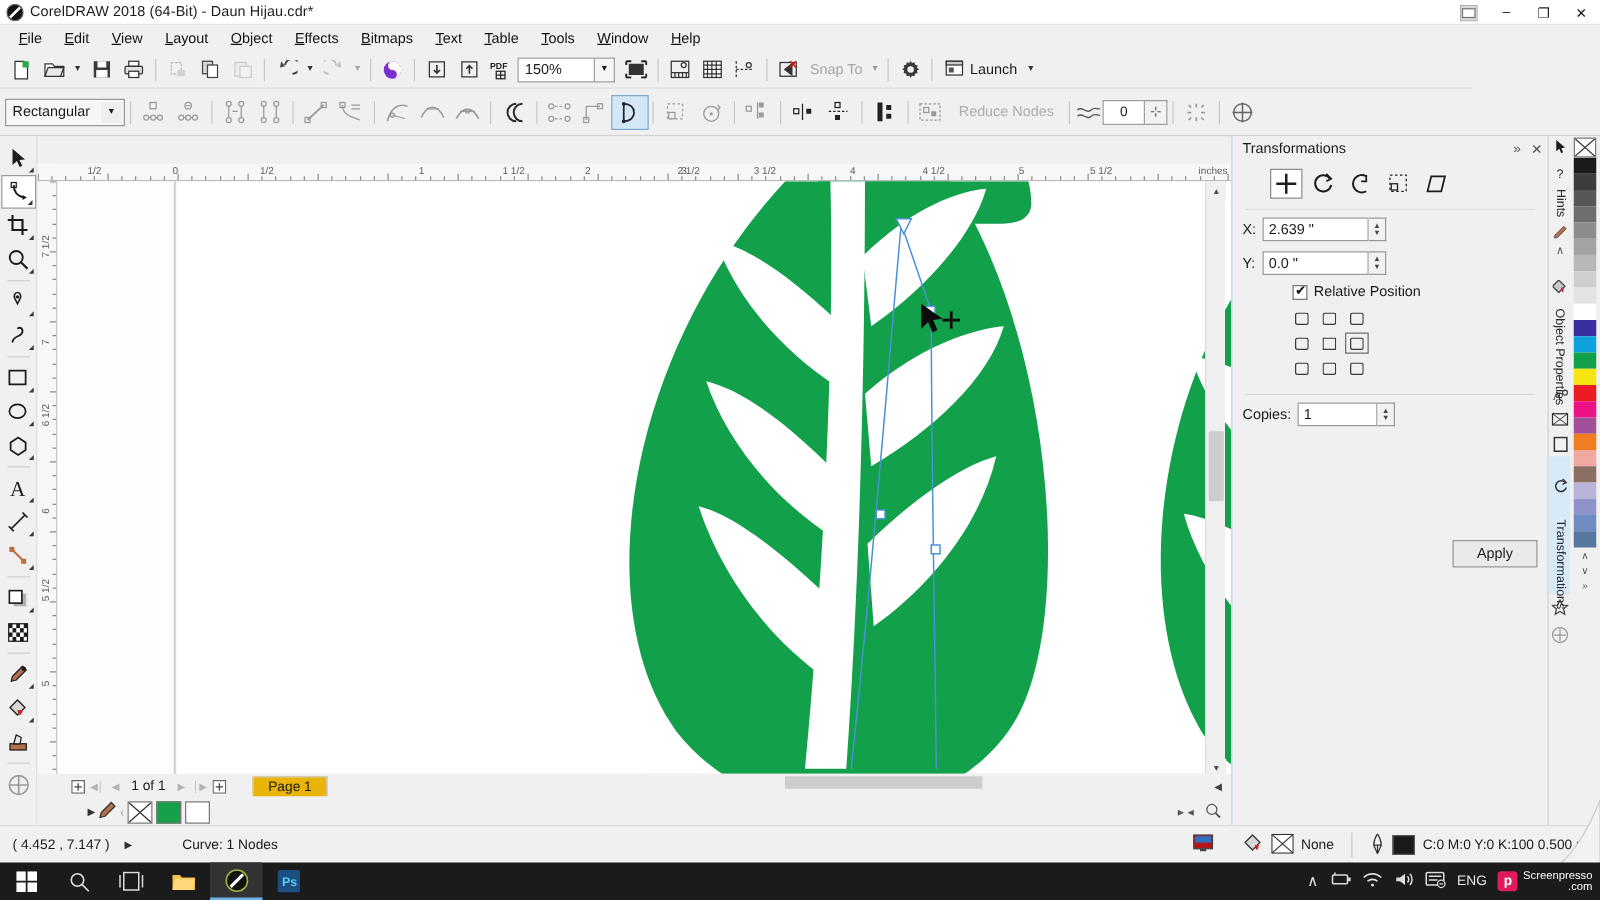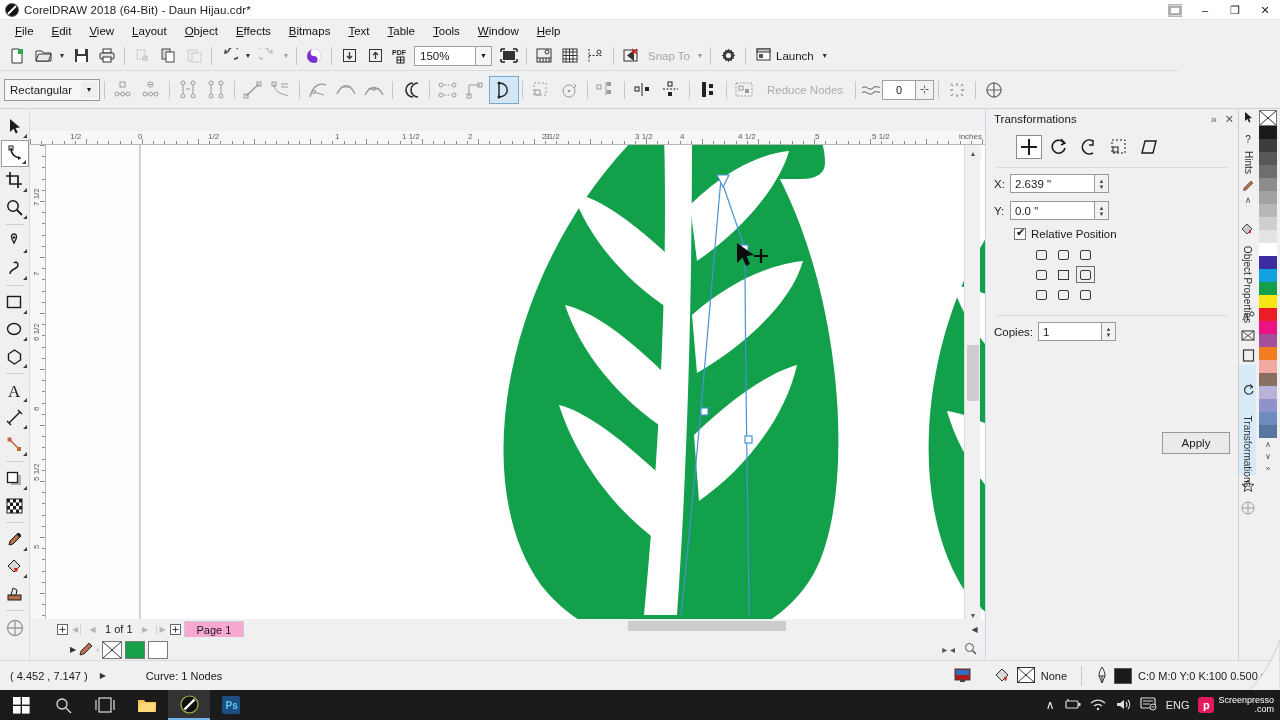--- a/index.html
+++ b/index.html
@@ -137,21 +137,21 @@
   
   .pagenav{
     position:absolute; left:30px; top:619px; width:955px; height:20px;
     background:#f0f0f0; display:flex; align-items:center; gap:2px; padding-left:26px;
     font-size:11px;
   }
   .pn-btn{ width:13px;height:16px;display:flex;align-items:center;justify-content:center;
      font-size:8px;color:#444;}
   .pn-btn.dis{color:#b5b5b5;}
   .pagetab{ height:16px;padding:0 12px;display:flex;align-items:center;font-size:11px;
-     background:#f9a8d4;border:1px solid #cdcdcd;border-bottom:none;margin-left:0;}
+     background:#eab308;border:1px solid #cdcdcd;border-bottom:none;margin-left:18px;}
   .colorstrip{
     position:absolute; left:30px; top:639px; width:955px; height:21px;
     background:#f0f0f0; display:flex; align-items:center; gap:3px; padding-left:40px;
   }
   .sw{ width:20px;height:18px;border:1px solid #7a7a7a;}
 
   
   .statusbar{
     position:absolute; left:0; top:660px; width:1280px; height:30px;
     background:#f0f0f0; display:flex; align-items:center; border-top:1px solid #dcdcdc;
@@ -173,21 +173,21 @@
   .tf-modes{ display:flex;align-items:center;gap:4px;padding:6px 0 6px 30px;}
   .tfm{ width:26px;height:24px;display:flex;align-items:center;justify-content:center;color:#2b2b2b;}
   .tfm.sel{ border:1px solid #8c8c8c; background:#fff;}
   .docker-div{ height:1px;background:#dadada;margin:2px 10px;}
   .fldrow{ display:flex;align-items:center;padding:4px 0 4px 8px;}
   .fldlab{ width:16px;font-size:11.5px;}
   .fldinput{ width:85px;height:19px;border:1px solid #9a9a9a;background:#fff;display:flex;align-items:center;
      padding-left:4px;font-size:11.5px;}
   .fldspin{ width:14px;height:19px;border:1px solid #9a9a9a;border-left:none;background:#f2f2f2;
      display:flex;flex-direction:column;align-items:center;justify-content:center;line-height:6px;font-size:6px;color:#444;}
-  .chkrow{ display:flex;align-items:center;gap:5px;padding:4px 0 2px 28px;font-size:11.5px;}
+  .chkrow{ display:flex;align-items:center;gap:5px;padding:4px 0 2px 48px;font-size:11.5px;}
   .chk{ width:12px;height:12px;border:1px solid #777;background:#fff;position:relative;}
   .chk.on:after{ content:"✔"; position:absolute;left:1px;top:-3px;font-size:11px;color:#111;}
   .anchorgrid{ display:grid;grid-template-columns:repeat(3,19px);gap:3px;padding:4px 0 4px 46px;}
   .anch{ width:19px;height:17px;display:flex;align-items:center;justify-content:center;}
   .anch.sel{ border:1px solid #6f6f6f;}
   .applybtn{ position:absolute; right:8px; bottom:206px; width:68px;height:22px;background:#eaeaea;
      border:1px solid #9a9a9a; display:flex;align-items:center;justify-content:center;font-size:11.5px;}
 
   
   .rail{
@@ -754,21 +754,21 @@
   </div>
   <div class="hruler" id="hruler">
       <div class="rlab" style="left: 40px; top: 1px;">1/2</div>
       <div class="rlab" style="left: 108px; top: 1px;">0</div>
       <div class="rlab" style="left: 178px; top: 1px;">1/2</div>
       <div class="rlab" style="left: 305px; top: 1px;">1</div>
       <div class="rlab" style="left: 372px; top: 1px;">1 1/2</div>
       <div class="rlab" style="left: 438px; top: 1px;">2</div>
       <div class="rlab" style="left: 512px; top: 1px;">2 1/2</div>
       <div class="rlab" style="left: 515px; top: 1px;">3</div>
-      <div class="rlab" style="left: 573px; top: 1px; margin-left: 32px;">3 1/2</div>
+      <div class="rlab" style="left: 573px; top: 1px;">3 1/2</div>
       <div class="rlab" style="left: 650px; top: 1px;">4</div>
       <div class="rlab" style="left: 708px; top: 1px;">4 1/2</div>
       <div class="rlab" style="left: 785px; top: 1px;">5</div>
       <div class="rlab" style="left: 842px; top: 1px;">5 1/2</div>
       <div class="rtick" style="left: 0px; bottom: 0px; width: 1px; height: 5px;"></div>
       <div class="rtick" style="left: 11.2px; bottom: 0px; width: 1px; height: 3px;"></div>
       <div class="rtick" style="left: 22.4px; bottom: 0px; width: 1px; height: 3px;"></div>
       <div class="rtick" style="left: 33.6px; bottom: 0px; width: 1px; height: 3px;"></div>
       <div class="rtick" style="left: 44.8px; bottom: 0px; width: 1px; height: 3px;"></div>
       <div class="rtick" style="left: 56px; bottom: 0px; width: 1px; height: 5px;"></div>

